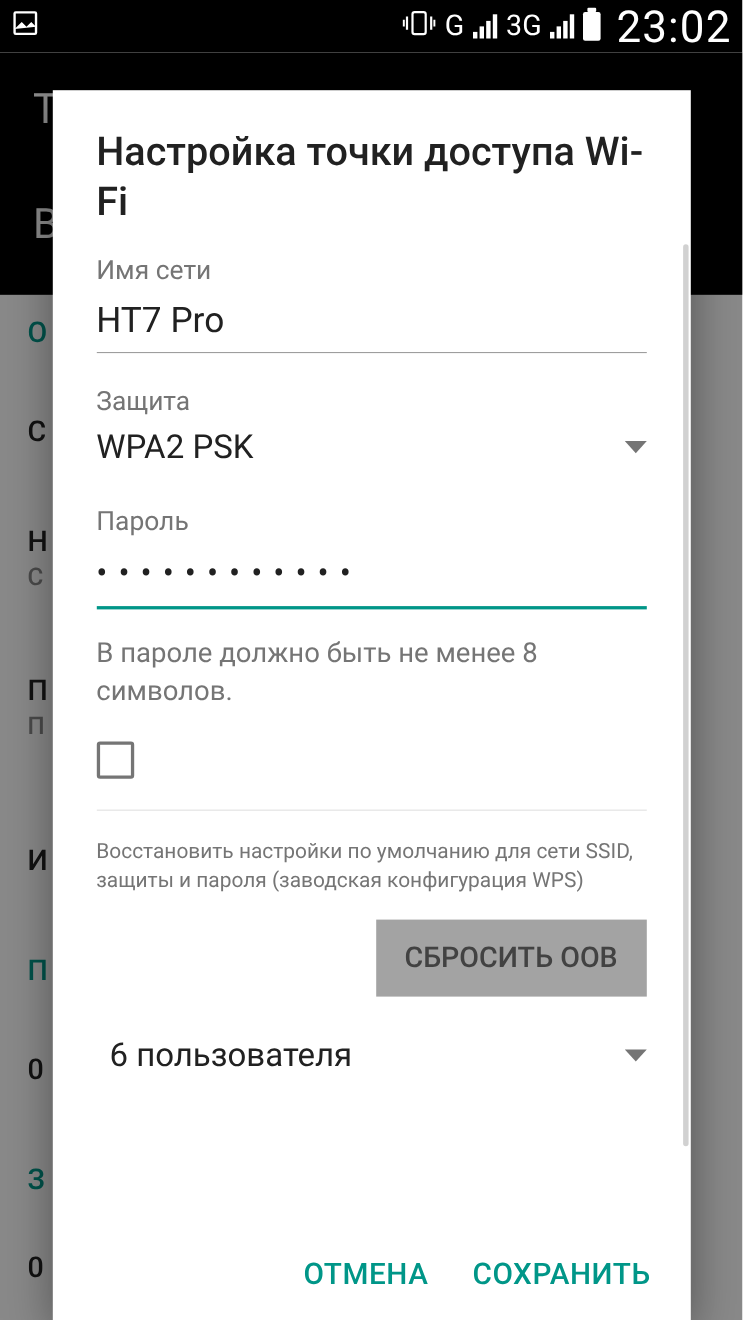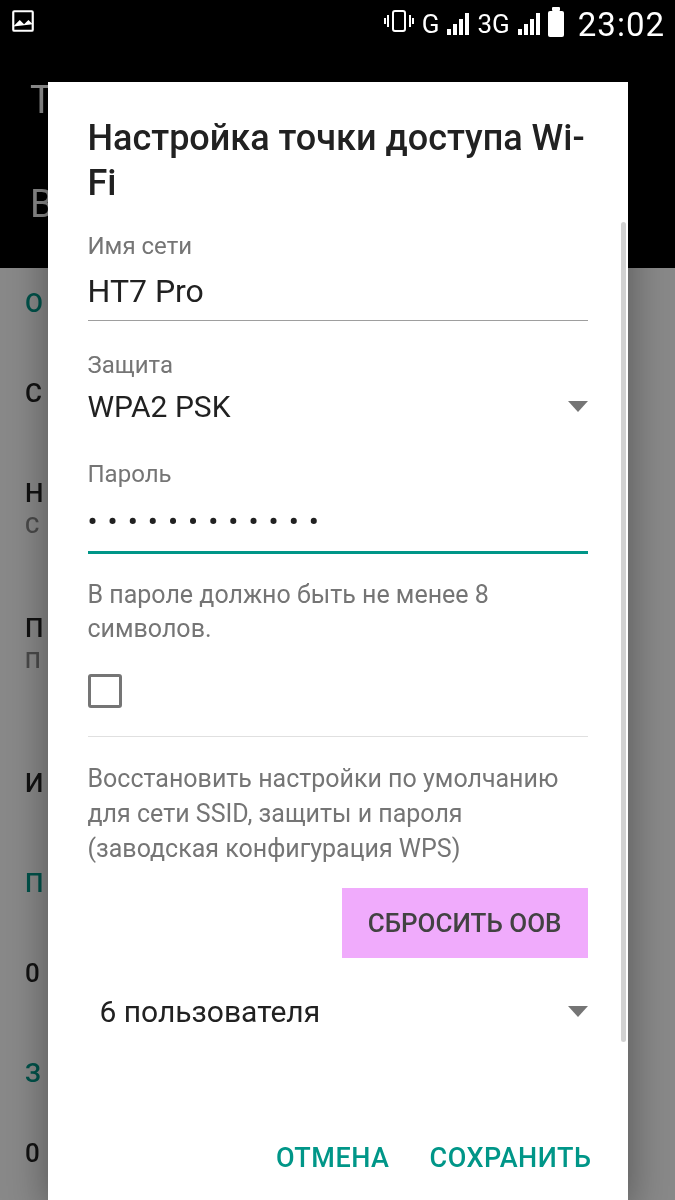--- a/index.html
+++ b/index.html
@@ -12,21 +12,21 @@
     background: #000;
     color: #fff;
     display: flex;
     align-items: center;
     padding: 0 10px;
     font-size: 28px;
     font-weight: 400;
   }
   .status-left { display: flex; align-items: center; gap: 8px; }
   .status-right { margin-left: auto; display: flex; align-items: center; gap: 8px; }
-  .status-right .clock { font-size: 33px; letter-spacing: 1px; margin-left: 6px; }
+  .status-right .clock { font-size: 40px; letter-spacing: 1px; margin-left: 6px; }
   .sig-label { font-size: 26px; font-weight: 400; }
 
   
   .bg-screen {
     position: absolute;
     top: 48px; left: 0; right: 0; bottom: 0;
     background: #fafafa;
     color: #212121;
   }
   .bg-header {
@@ -132,28 +132,28 @@
   .checkbox-box {
     width: 34px; height: 34px;
     border: 3px solid #757575;
     border-radius: 3px;
   }
   .checkbox-label { font-size: 28px; color: #212121; }
 
   .divider { height: 1px; background: #e0e0e0; margin: 0 0 24px 0; }
 
   .reset-desc {
-    font-size: 25px;
+    font-size: 19px;
     color: #757575;
     line-height: 1.4;
     margin-bottom: 22px;
   }
   .reset-btn-row { display: flex; justify-content: flex-end; margin-bottom: 32px; }
   .reset-btn {
-    background: #f0abfc;
+    background: #a3a3a3;
     color: #424242;
     font-size: 26px;
     font-weight: 500;
     border: none;
     padding: 20px 26px;
     cursor: pointer;
     font-family: inherit;
   }
 
   .dialog-actions {

